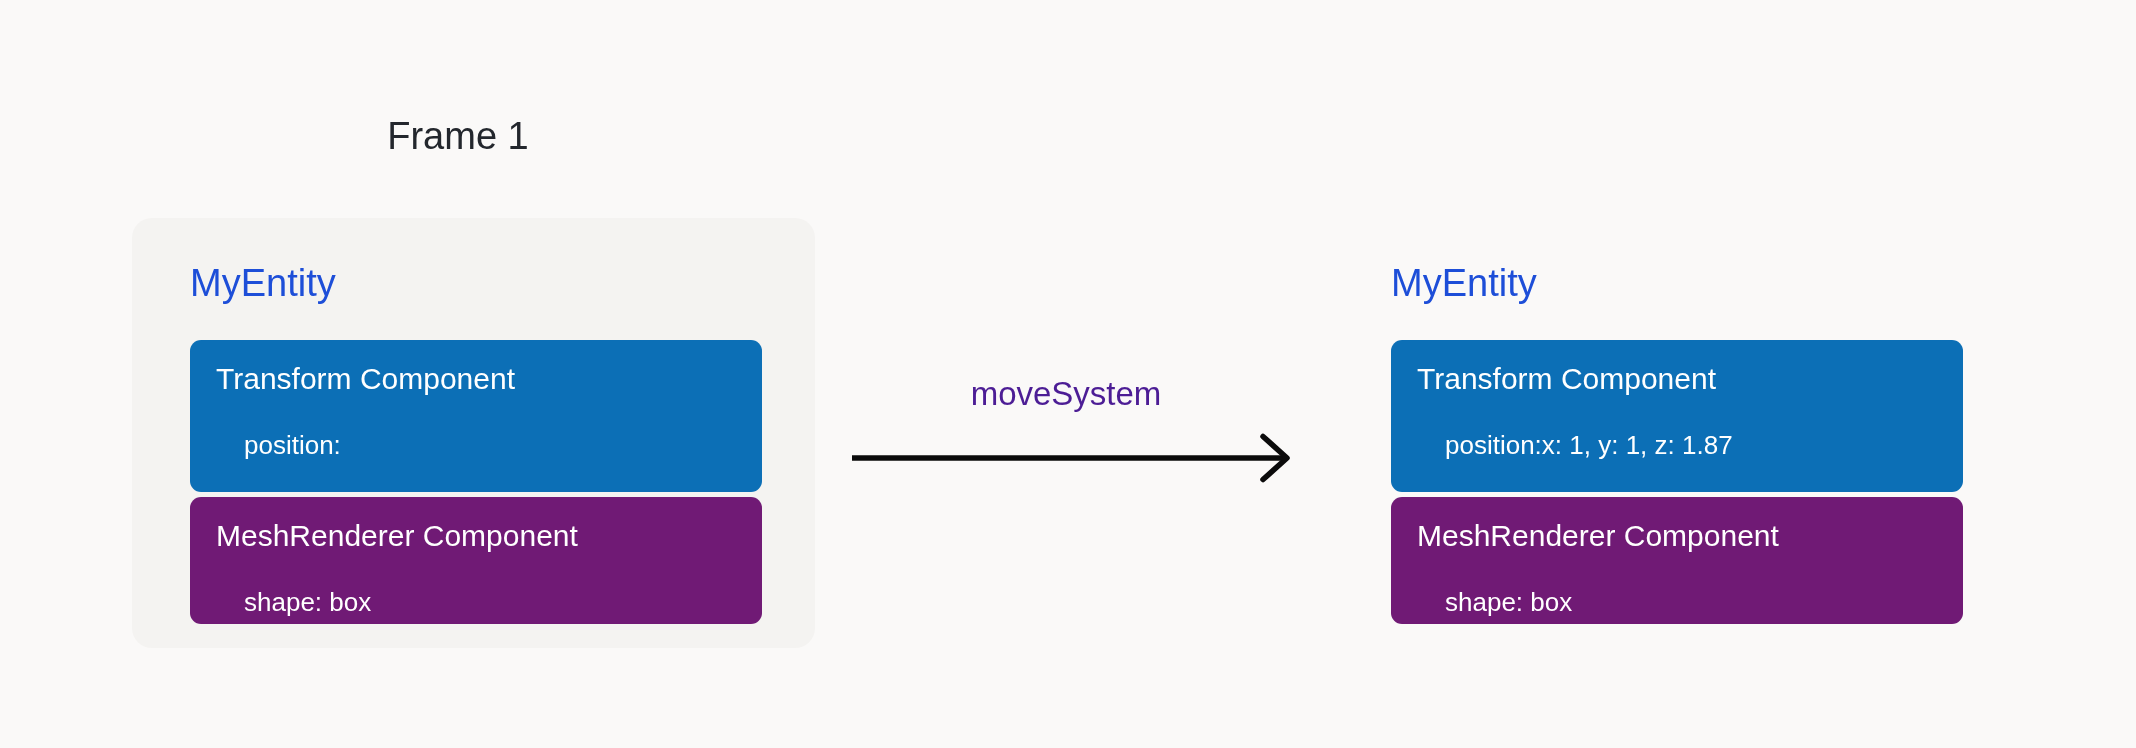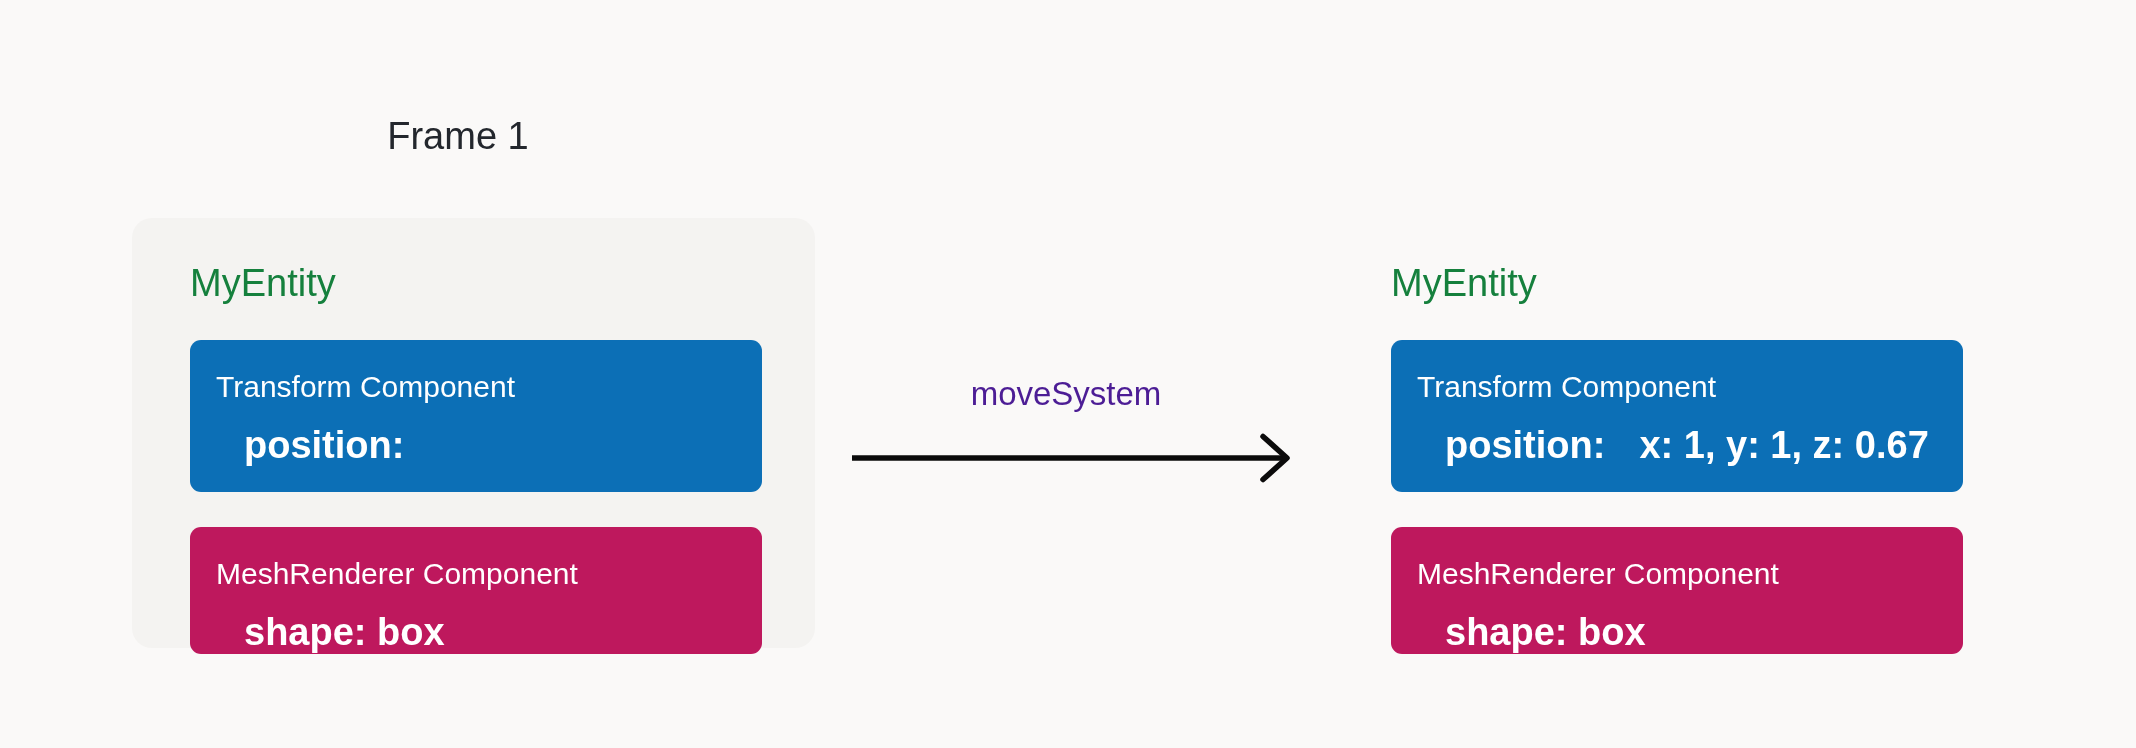--- a/index.html
+++ b/index.html
@@ -42,59 +42,56 @@
     width: 683px;
     height: 430px;
     background: transparent;
   }
   .entity-name {
     position: absolute;
     left: 58px;
     top: 42px;
     font-size: 38px;
     line-height: 46px;
-    color: #15803d;
+    color: #1d4ed8;
     white-space: nowrap;
   }
   .component {
     position: absolute;
     left: 58px;
     width: 572px;
     border-radius: 11px;
     color: #FFFFFF;
   }
   .component.transform {
     top: 122px;
     height: 152px;
     background: #0C6FB6;
   }
   .component.mesh {
     top: 279px;
     height: 127px;
-    background: #be185d;
-    margin-top: 30px;
+    background: #701a75;
   }
   .comp-title {
     position: absolute;
     left: 26px;
-    top: 29px;
+    top: 21px;
     font-size: 30px;
     line-height: 36px;
     white-space: nowrap;
   }
   .comp-prop {
     position: absolute;
     left: 54px;
     top: 87px;
-    font-size: 38px;
+    font-size: 26px;
     line-height: 36px;
     display: flex;
-    gap: 34px;
     white-space: nowrap;
-    font-weight: bold;
   }
   .arrow-label {
     position: absolute;
     left: 1066px;
     top: 374px;
     transform: translateX(-50%);
     font-size: 33px;
     line-height: 40px;
     color: #4c1d95;
     white-space: nowrap;
@@ -141,21 +138,21 @@
     <polyline points="1263,436.5 1287,458 1263,479.5" fill="none" stroke="#0B0B0B" stroke-width="5.5" stroke-linecap="round" stroke-linejoin="round"></polyline>
   </svg>
 
   <div class="entity-group">
     <div class="entity-name">MyEntity</div>
 
     <div class="component transform">
       <div class="comp-title">Transform Component</div>
       <div class="comp-prop">
         <span>position:</span>
-        <span>x: 1, y: 1, z: 0.67</span>
+        <span>x: 1, y: 1, z: 1.87</span>
       </div>
     </div>
 
     <div class="component mesh">
       <div class="comp-title">MeshRenderer Component</div>
       <div class="comp-prop">
         <span>shape: box</span>
       </div>
     </div>
   </div>

